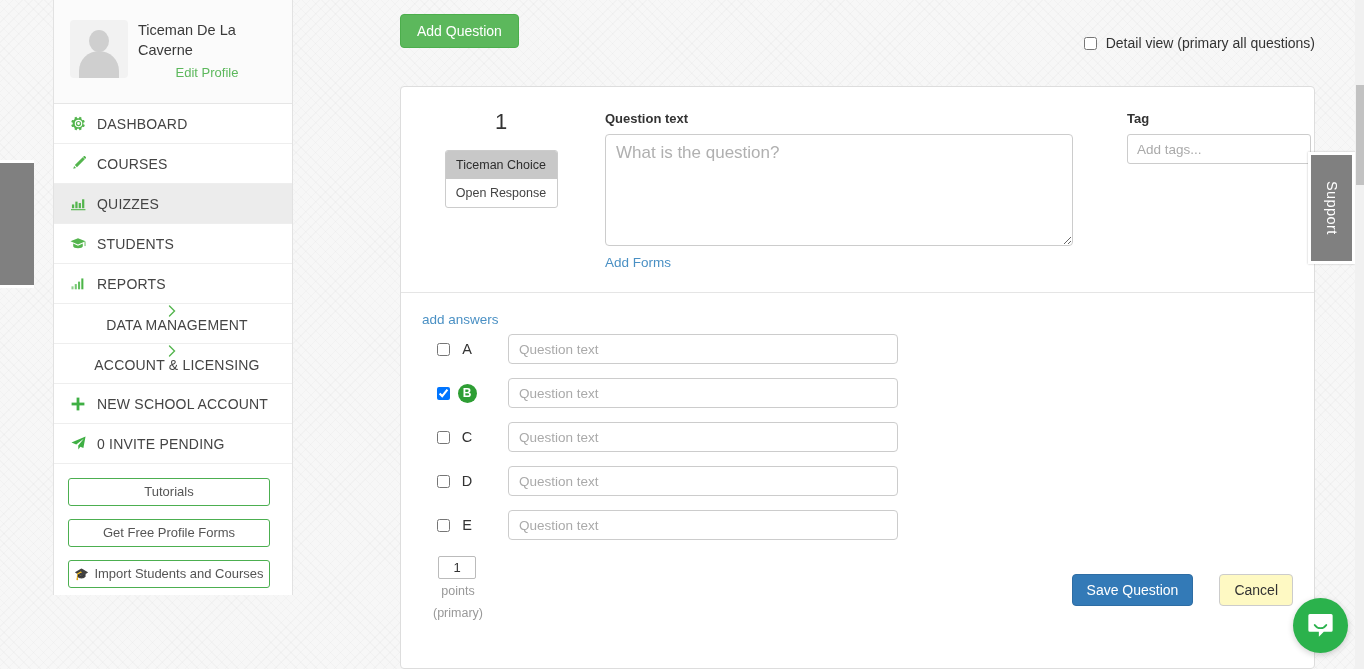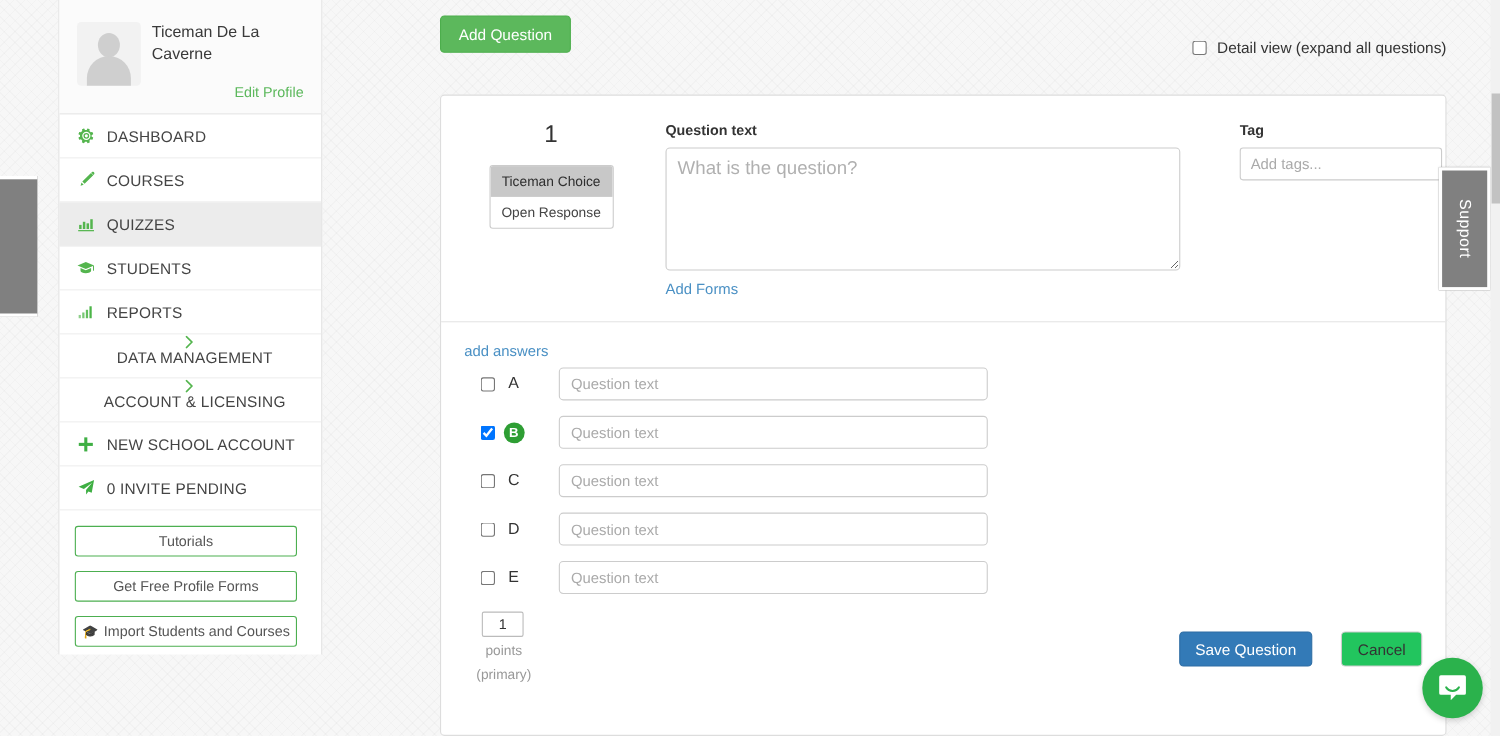--- a/index.html
+++ b/index.html
@@ -61,24 +61,24 @@
   }
   .profile-text { flex: 1 1 auto; padding-top: 2px; }
   .profile-name {
     font-size: 14.5px;
     color: #3a3a3a;
     line-height: 20px;
     font-weight: 400;
   }
   .edit-profile {
     display: block;
-    text-align: right;
+    text-align: center;
     color: #5cb85c;
     font-size: 13px;
-    margin-top: 16px;
+    margin-top: 5px;
     cursor: pointer;
     text-decoration: none;
   }
 
   .nav-item {
     display: flex;
     align-items: center;
     height: 40px;
     padding: 0 14px;
     border-bottom: 1px solid #eeeeee;
@@ -299,21 +299,21 @@
     border: 1px solid #2e6da4;
     color: #fff;
     padding: 8px 14px;
     border-radius: 4px;
     font-size: 14px;
     cursor: pointer;
     font-family: inherit;
     line-height: 1;
   }
   .btn-cancel {
-    background: #22c55e;
+    background: #fef9c3;
     border: 1px solid #ccc;
     color: #333;
     padding: 8px 14px;
     border-radius: 4px;
     font-size: 14px;
     cursor: pointer;
     font-family: inherit;
     line-height: 1;
   }
 
@@ -500,21 +500,21 @@
     </button>
   </div>
 </div>
 
 <div id="main">
 
   <div class="toolbar">
     <button class="btn-add">Add Question</button>
     <label class="detail-view">
       <input type="checkbox" style="">
-      <span>Detail view (expand all questions)</span>
+      <span>Detail view (primary all questions)</span>
     </label>
   </div>
 
   <div class="q-card">
 
     <div class="q-top">
 
       <div class="q-numcol">
         <div class="q-number">1</div>
         <div class="type-group">

